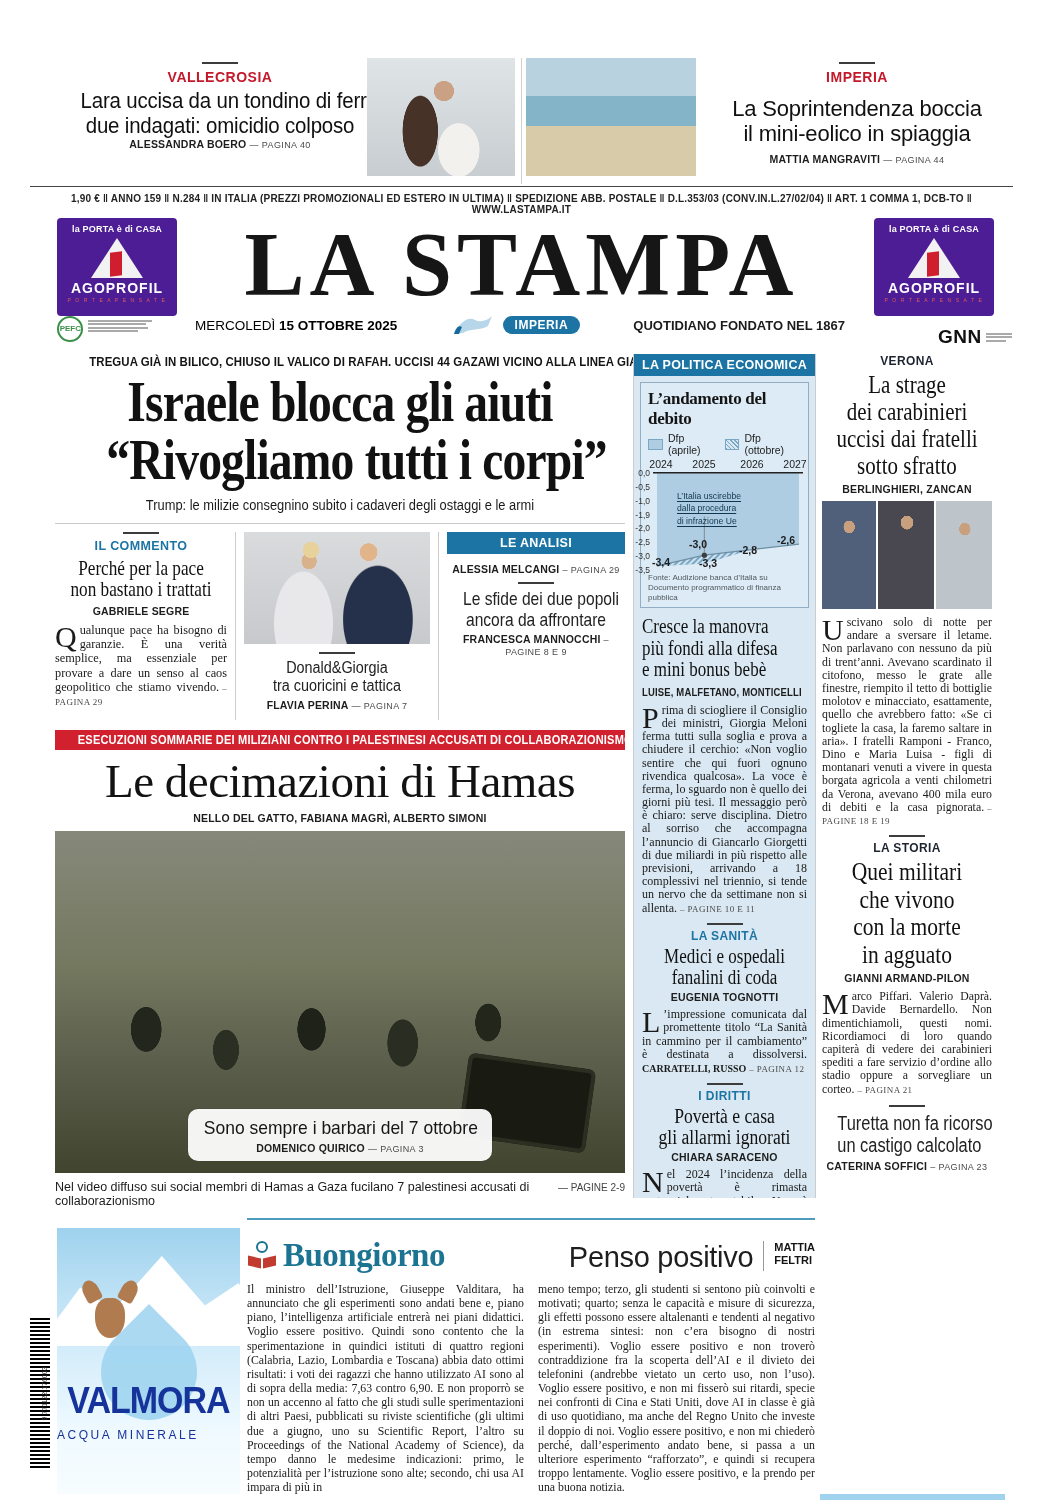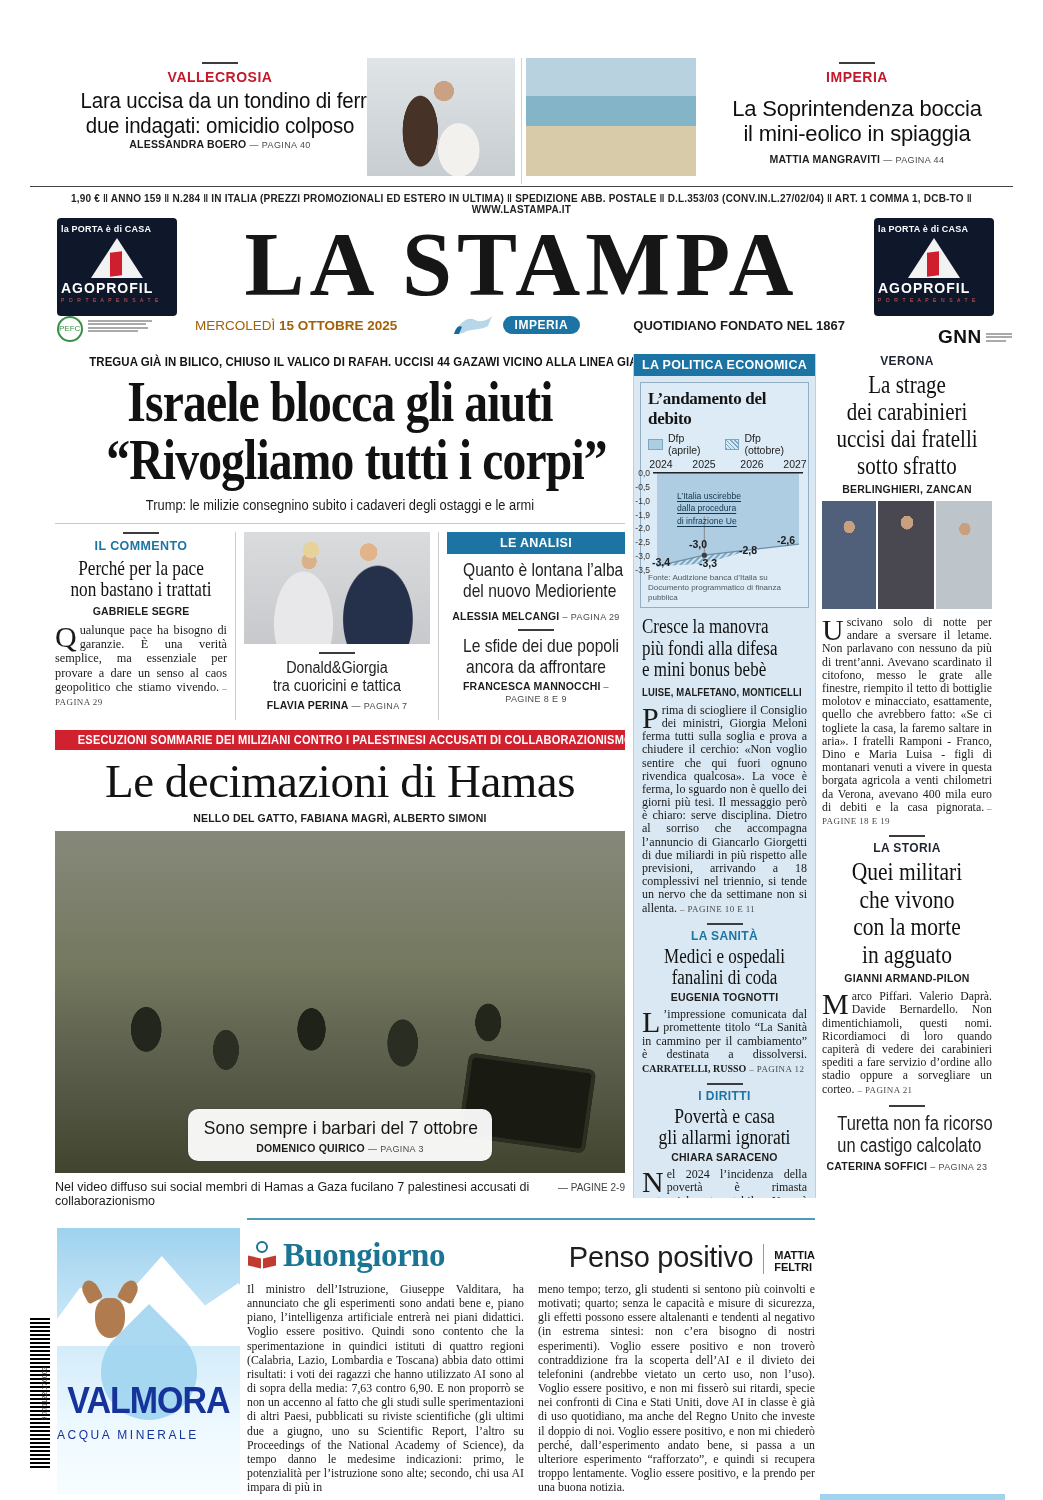--- a/index.html
+++ b/index.html
@@ -34,21 +34,21 @@
   .yticks{position:relative;width:21px;height:97px;margin-top:14px}
   .ytick{position:absolute;right:3px;font-size:8.5px;color:#333}
   .plotarea{position:relative;width:150px}
   .xticks{position:relative;height:14px;font-size:10.5px;color:#222}
   .xticks span{position:absolute;transform:translateX(-50%);top:0}
   .pl{position:absolute;font-size:10.5px;font-weight:bold;color:#1c1c1c}
   .anno{position:absolute;left:24px;top:18px;font-size:8.6px;line-height:1.45;color:#10374f}
   .anno span{display:block;text-decoration:underline;text-underline-offset:2px}
   .fonte{font-size:8px;color:#50585e;line-height:1.25;margin:4px 0 0 2px}
   
-  .ago{background:#0f172a;color:#fff;border-radius:4px;text-align:left;padding:6px 4px 4px}
+  .ago{background:#4c1d95;color:#fff;border-radius:4px;text-align:center;padding:6px 4px 4px}
   .ago .tag{font-size:9px;font-weight:bold;letter-spacing:.2px}
   .tri{width:0;height:0;border-left:26px solid transparent;border-right:26px solid transparent;
        border-bottom:40px solid #f2f2f2;margin:4px auto 2px;position:relative}
   .tri .door{position:absolute;left:-7px;top:14px;width:12px;height:24px;background:#cf1f2e;transform:skewY(-8deg)}
   .ago .brand{font-size:14px;font-weight:bold;letter-spacing:1px}
   .ago .sub{font-size:5px;color:#e05a5a;letter-spacing:1.6px;margin-top:1px}
   
   .valmora{position:relative;overflow:hidden;background:linear-gradient(180deg,#9fd2ee 0%,#cfeaf9 40%,#eef9ff 75%,#f7fdff 100%)}
   .mountain{position:absolute;top:28px;left:-20px;width:240px;height:90px;background:#fff;
             clip-path:polygon(0 100%,18% 35%,32% 60%,52% 0,70% 55%,84% 30%,100% 100%)}
@@ -120,21 +120,21 @@
 
   <div class="abs ago" style="left:57px;top:218px;width:112px;height:88px">
     <div class="tag">la PORTA è di CASA</div>
     <div class="tri">
         <div class="door"></div>
       </div>
     <div class="brand">AGOPROFIL</div>
     <div class="sub">P O R T E   A P E N S A T E</div>
   </div>
   <div class="abs" style="left:57px;top:316px;width:130px;display:flex;gap:5px;align-items:flex-start">
-    <div style="width:22px;height:22px;border:2px solid #3a9048;border-radius:50%;color:#3a9048;font-size:8px;font-weight:normal;text-align:left;line-height:22px">PEFC</div>
+    <div style="width:22px;height:22px;border:2px solid #3a9048;border-radius:50%;color:#3a9048;font-size:8px;font-weight:bold;text-align:right;line-height:22px">PEFC</div>
     <div style="flex:1;padding-top:2px">
       <div class="tinyline" style="width:64px"></div>
         <div class="tinyline" style="width:58px"></div>
       <div class="tinyline" style="width:60px"></div>
         <div class="tinyline" style="width:50px"></div>
     </div>
   </div>
 
   <div class="abs serif ctr" style="left:180px;top:212px;width:683px;font-weight:bold;font-size:90px;letter-spacing:5px;color:#161616;transform:scaleY(1.02)">LA STAMPA</div>
 
@@ -149,21 +149,21 @@
   <div class="abs" style="left:938px;top:326px;display:flex;align-items:center;gap:4px">
     <span class="gnn">GNN</span>
     <span>
         <span class="tinyline" style="display:block;width:26px"></span>
         <span class="tinyline" style="display:block;width:26px"></span>
         <span class="tinyline" style="display:block;width:20px"></span>
       </span>
   </div>
 
   <div class="abs" style="left:195px;top:314px;width:650px;display:flex;align-items:center;justify-content:space-between">
-    <div style="font-size:13.5px;color:#a16207">
+    <div style="font-size:13.5px;color:#000000">
       <span>MERCOLEDÌ</span>
       <b>15 OTTOBRE 2025</b>
     </div>
     <div style="display:flex;align-items:center;gap:8px">
       <svg width="44" height="22" viewBox="0 0 44 22">
         <path d="M3 20 C9 7 18 2 24 6 C30 9 37 6 41 2 L37 12 C29 17 19 14 12 19 Z" fill="#b7d6e9"></path>
         <path d="M3 20 C5 13 8 11 11 13 L8 20 Z" fill="#16699c"></path>
       </svg>
       <span style="background:#1b74a3;color:#fff;font-weight:bold;font-size:12px;padding:2px 12px;border-radius:10px;letter-spacing:.5px">IMPERIA</span>
     </div>
@@ -206,24 +206,20 @@
           linear-gradient(180deg,#d9dbdd,#c7c9cc)"></div>
         <div class="mrule" style="margin-top:8px"></div>
         <div class="ctr sans-light" style="font-size:16px;line-height:1.1">
           <span class="nw" style="transform:scaleX(.9)">Donald&amp;Giorgia</span>
           <span class="nw" style="transform:scaleX(.9)">tra cuoricini e tattica</span>
         </div>
         <div class="by" style="margin-top:5px"><span>FLAVIA PERINA</span><span class="pg">— PAGINA 7</span></div>
       </div>
       <div style="width:178px;padding-left:8px">
         <div class="banner">LE ANALISI</div>
-        <div class="ctr sans-light" style="font-size:19px;line-height:1.08;margin-top:6px">
-          <span class="nw" style="transform:scaleX(.82)">Quanto è lontana l’alba</span>
-          <span class="nw" style="transform:scaleX(.82)">del nuovo Medioriente</span>
-        </div>
         <div class="by" style="margin-top:9px"><span>ALESSIA MELCANGI</span><span class="pg">– PAGINA 29</span></div>
         <div class="mrule" style="margin-top:7px"></div>
         <div class="ctr sans-light" style="font-size:19px;line-height:1.08;margin-top:4px">
           <span class="nw" style="transform:scaleX(.82)">Le sfide dei due popoli</span>
           <span class="nw" style="transform:scaleX(.82)">ancora da affrontare</span>
         </div>
         <div class="by" style="margin-top:3px"><span>FRANCESCA MANNOCCHI</span><span class="pg">– PAGINE 8 E 9</span></div>
       </div>
     </div>
 
@@ -411,21 +407,21 @@
     
     
     
   </div>
 
   <div class="abs" style="left:247px;top:1218px;width:568px;border-top:2px solid #4d9cbc;padding-top:17px">
     <div style="display:flex;justify-content:space-between;align-items:flex-start">
       <div class="bg-title">
         <span class="bookicon"><span class="sun"></span><span class="p1"></span><span class="p2"></span></span><span>Buongiorno</span>
       </div>
-      <div style="display:flex;align-items:flex-end;gap:10px;padding-top:4px">
+      <div style="display:flex;align-items:flex-start;gap:10px;padding-top:4px">
         <span class="penso-title">Penso positivo</span>
         <span style="width:1px;height:30px;background:#999"></span>
         <span style="font-size:11px;font-weight:bold;line-height:1.15">
           <span class="nw">MATTIA</span>
           <span class="nw">FELTRI</span>
         </span>
       </div>
     </div>
     <div style="display:flex;gap:14px;margin-top:8px">
       <div class="bcol" style="width:277px">Il ministro dell’Istruzione, Giuseppe Valditara, ha annunciato che gli esperimenti sono andati bene e, piano piano, l’intelligenza artificiale entrerà nei piani didattici. Voglio essere positivo. Quindi sono contento che la sperimentazione in quindici istituti di quattro regioni (Calabria, Lazio, Lombardia e Toscana) abbia dato ottimi risultati: i voti dei ragazzi che hanno utilizzato AI sono al di sopra della media: 7,63 contro 6,90. E non proporrò se non un accenno al fatto che gli studi sulle sperimentazioni di altri Paesi, pubblicati su riviste scientifiche (gli ultimi due a giugno, uno su Scientific Report, l’altro su Proceedings of the National Academy of Science), da tempo danno le medesime indicazioni: primo, le potenzialità per l’istruzione sono alte; secondo, chi usa AI impara di più in</div>

